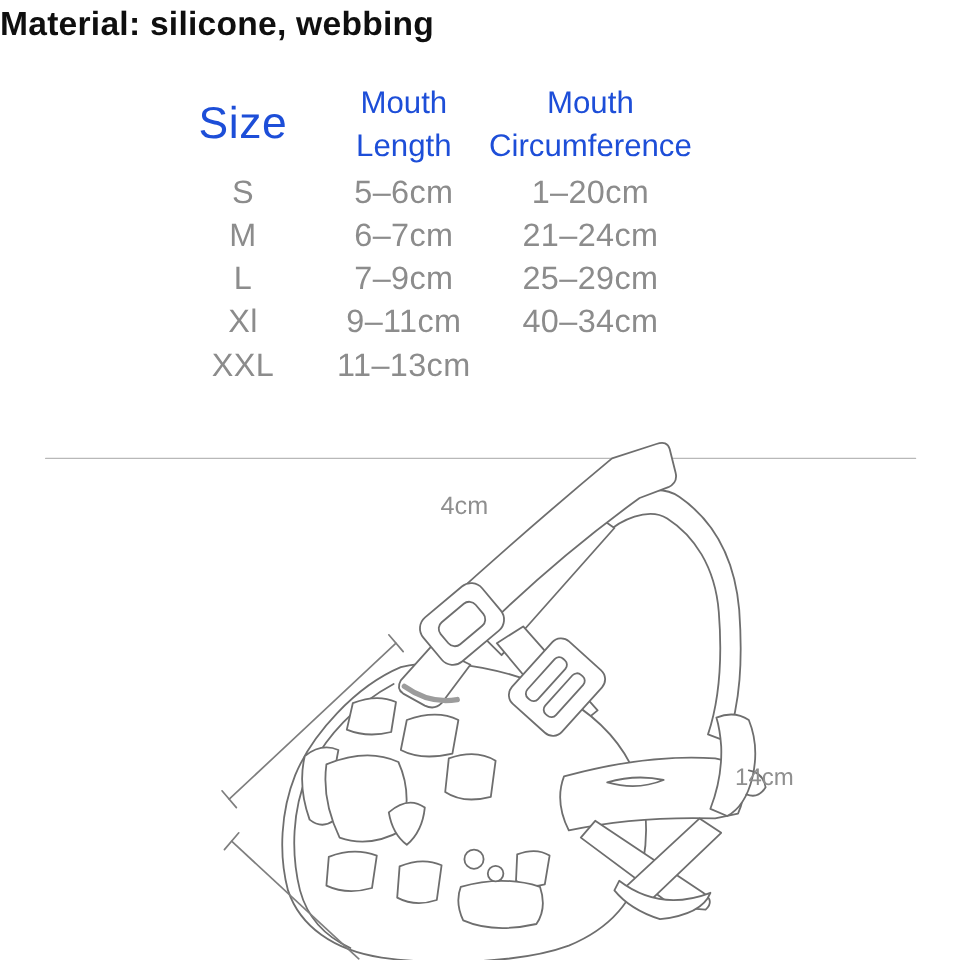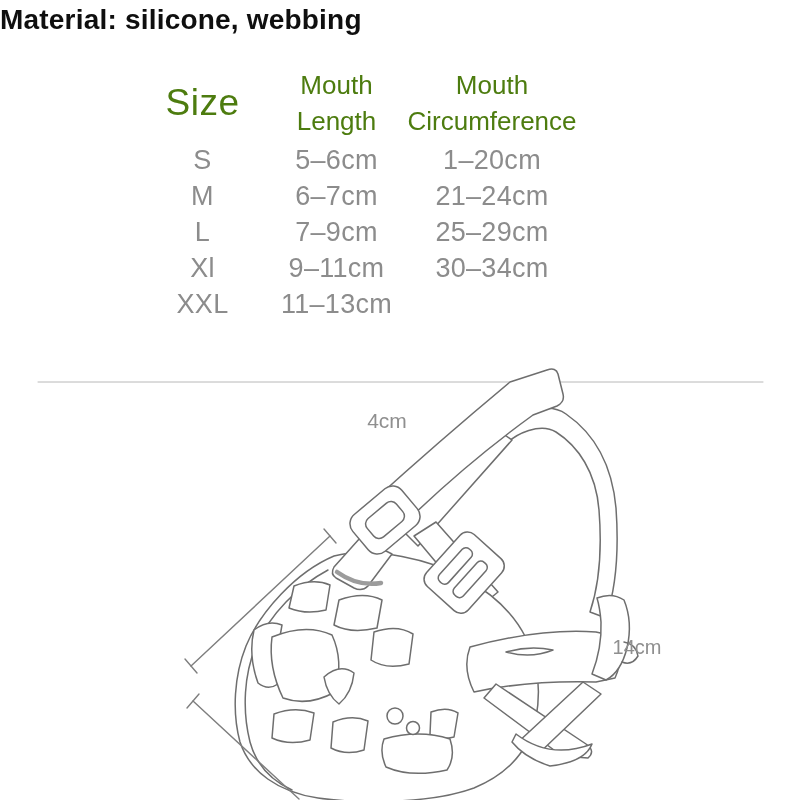--- a/index.html
+++ b/index.html
@@ -19,21 +19,21 @@
   }
   .size-table { position:absolute; top:64px; left:130px; }
   .thead, .trow {
     display:grid;
     grid-template-columns:145px 123px 188px;
     align-items:center;
     text-align:center;
   }
   .thead { min-height:78px; }
   .th {
-    font-size:26px; color:#4d7c0f;
+    font-size:26px; color:#1d4ed8;
     line-height:36px;
   }
   .th.size-col { font-size:37px; letter-spacing:0.5px; }
   .trow { height:36px; margin-top:0; }
   .trow:first-of-type { margin-top:4px; }
   .td { font-size:27px; color:#8c8c8c; letter-spacing:0.3px; }
   .diagram { position:absolute; top:360px; left:0; width:800px; height:440px; }
   svg text {
     font-family:"Liberation Sans", sans-serif;
     fill:#8f8f8f;
@@ -62,21 +62,21 @@
     <div class="td">21–24cm</div>
   </div>
   <div class="trow">
     <div class="td">L</div>
     <div class="td">7–9cm</div>
     <div class="td">25–29cm</div>
   </div>
   <div class="trow">
     <div class="td">Xl</div>
     <div class="td">9–11cm</div>
-    <div class="td">30–34cm</div>
+    <div class="td">40–34cm</div>
   </div>
   <div class="trow">
     <div class="td">XXL</div>
     <div class="td">11–13cm</div>
   </div>
 </div>
 
 <div class="diagram">
   <svg width="800" height="440" viewBox="0 0 800 440" fill="none" stroke="#6e6e6e" stroke-width="1.5" stroke-linecap="round" stroke-linejoin="round">
 

